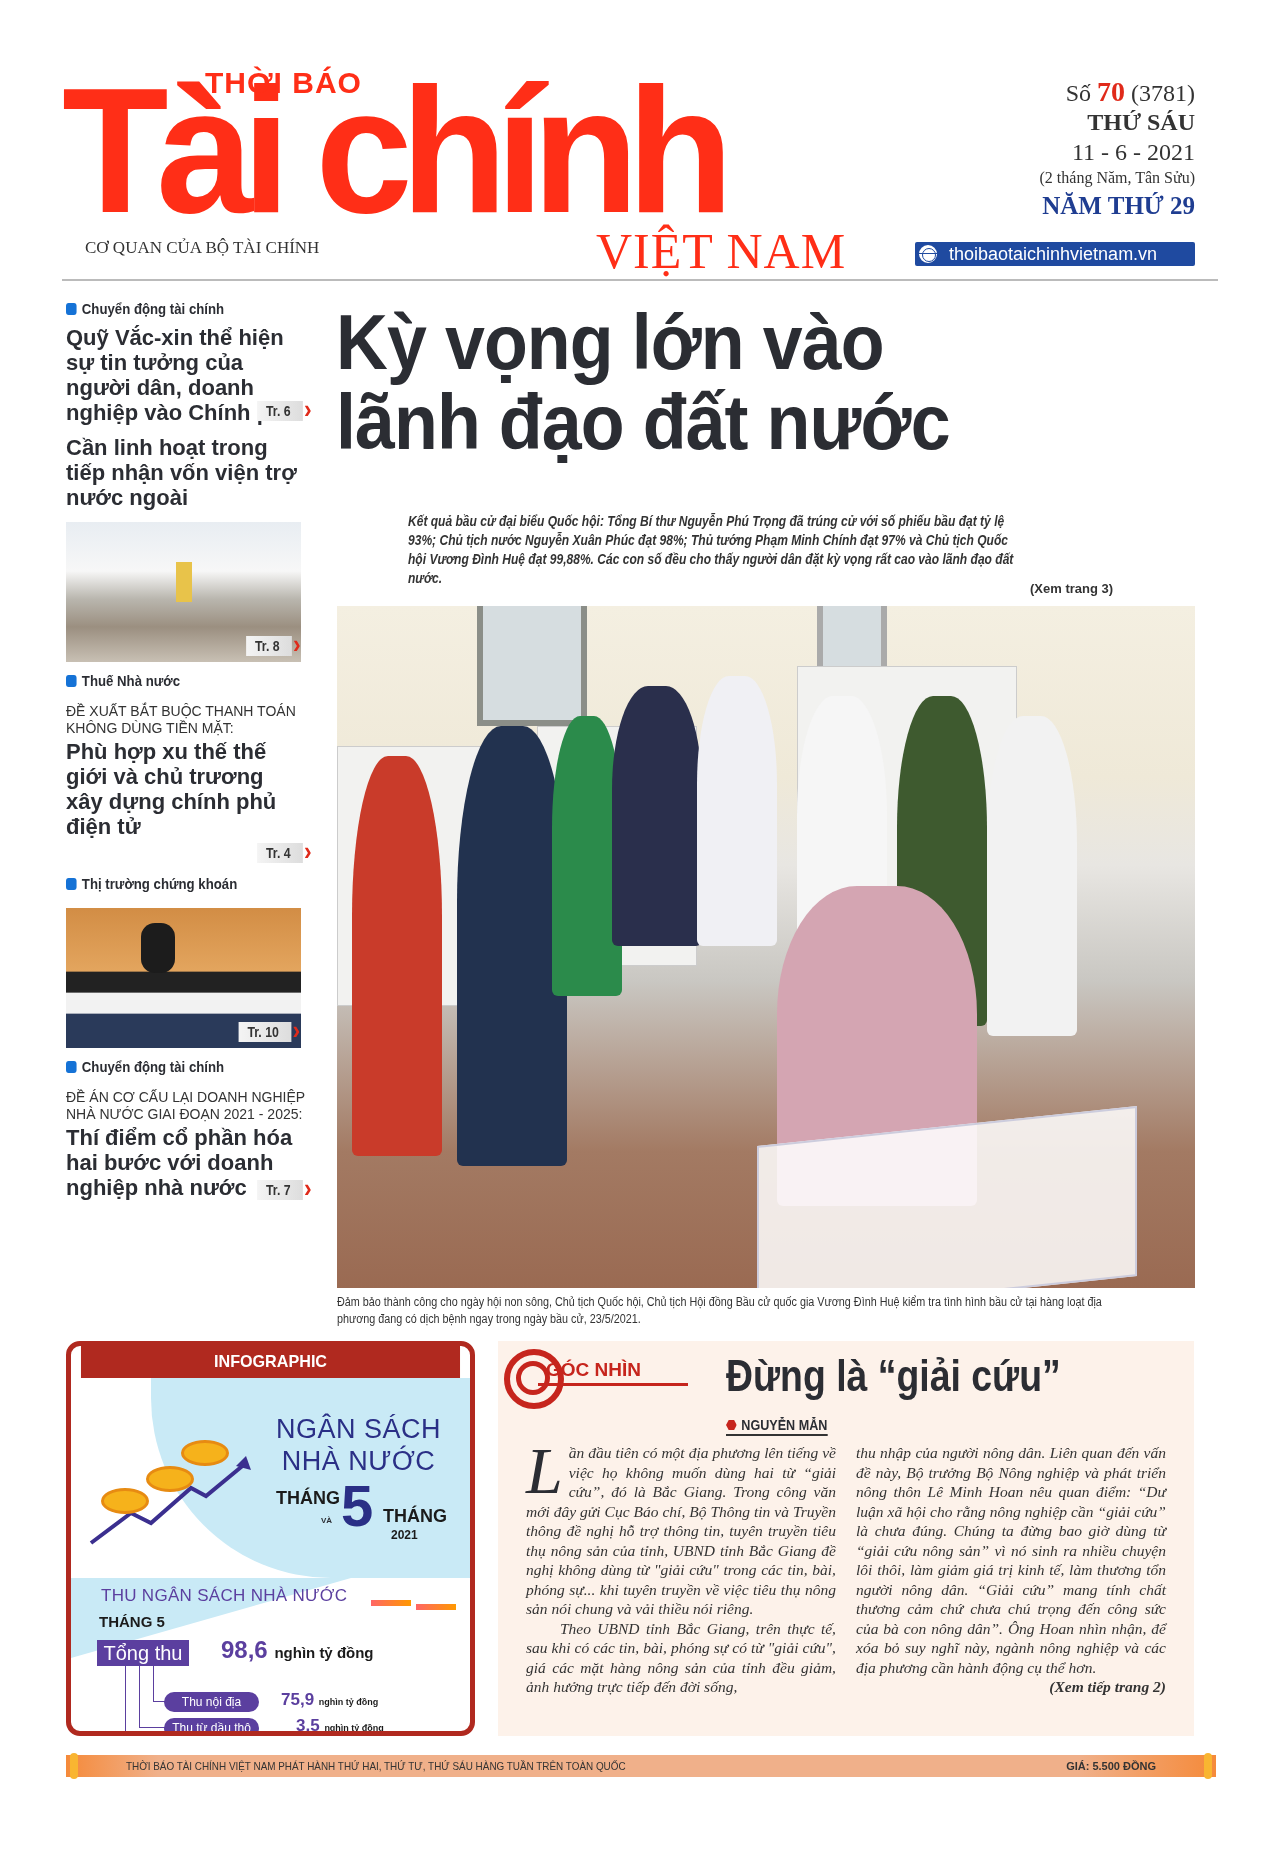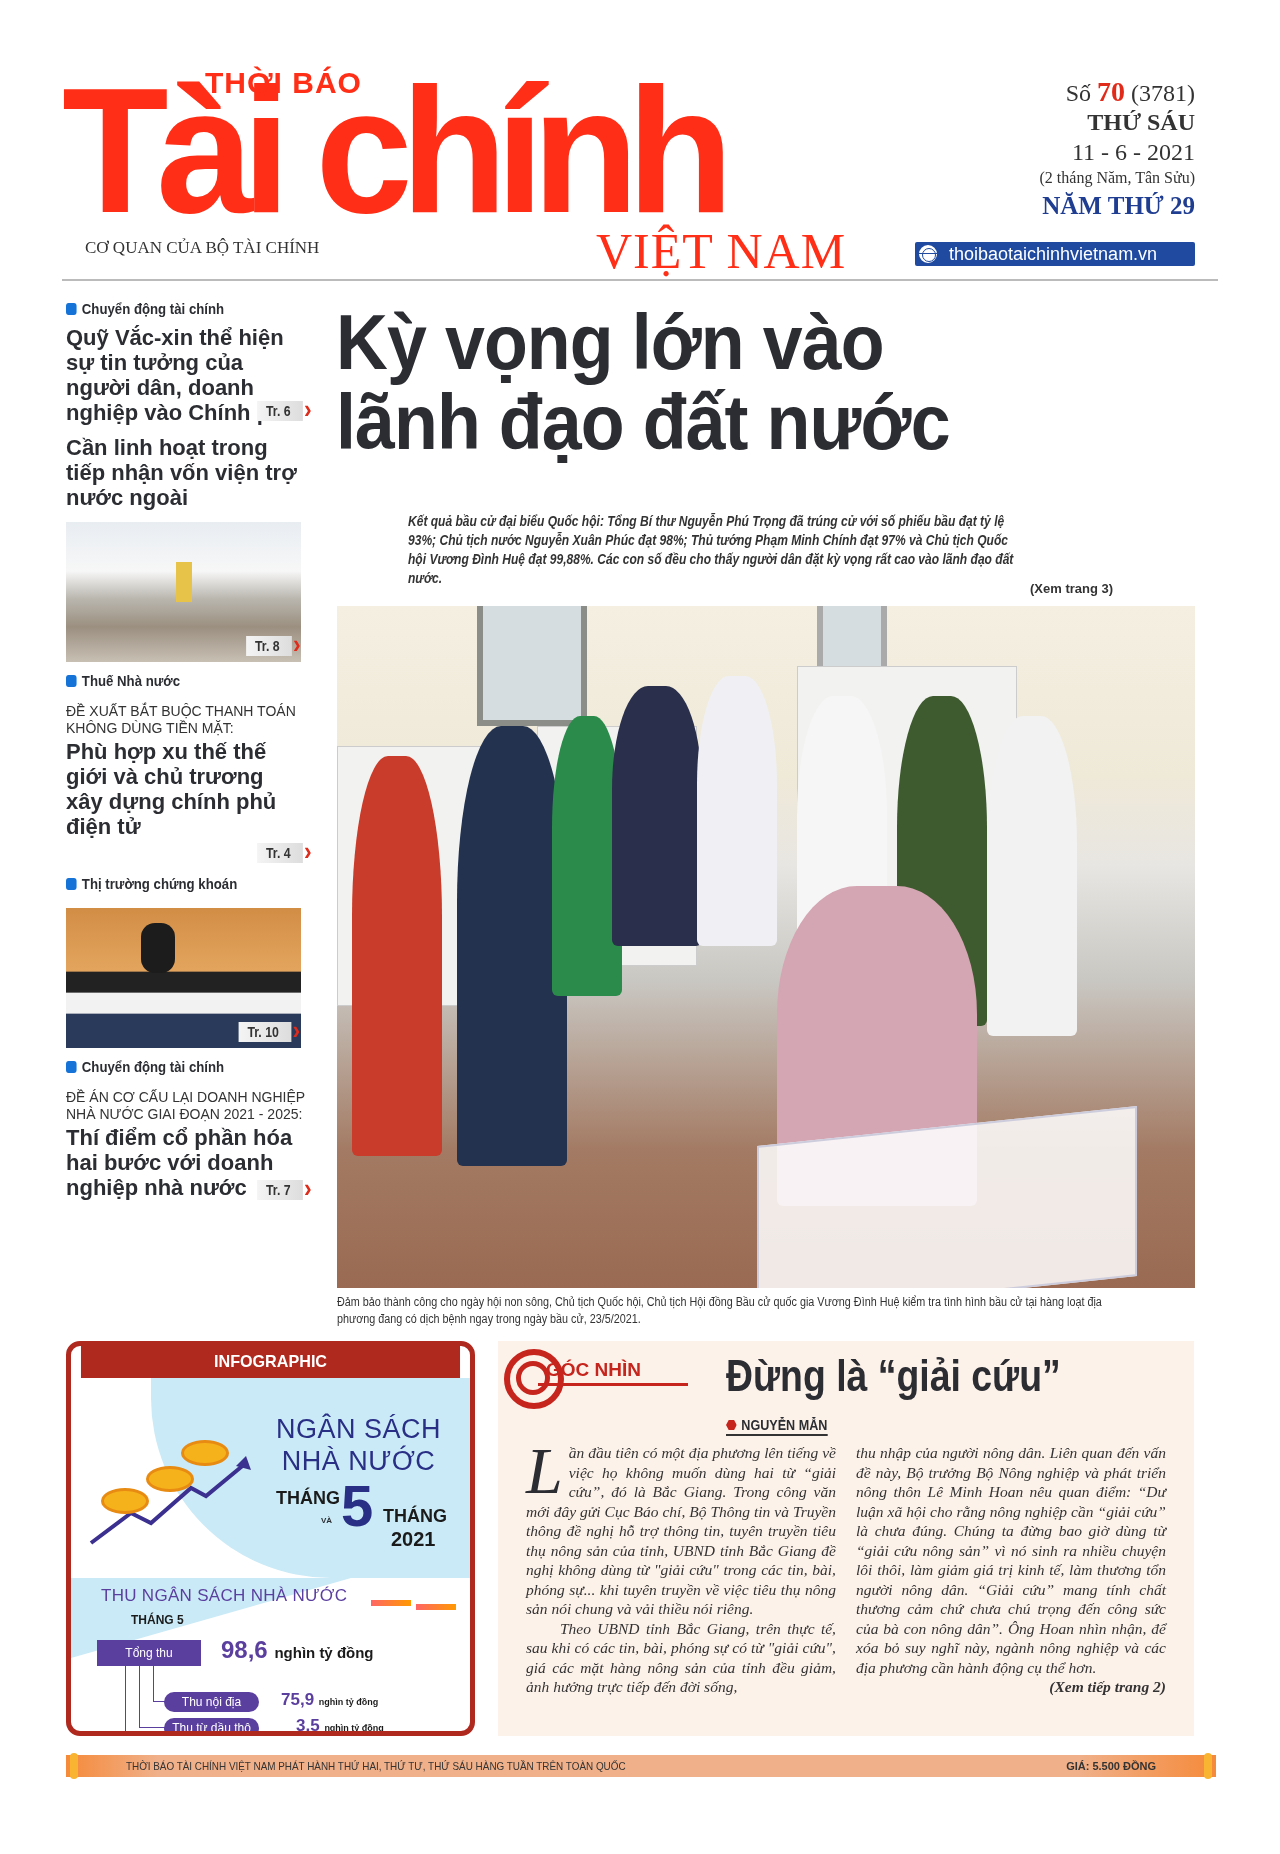--- a/index.html
+++ b/index.html
@@ -56,26 +56,26 @@
   .info { left: 66px; top: 1341px; width: 409px; height: 395px; border: 5px solid #b0291f; border-radius: 14px; overflow: hidden; background: #fff; }
   .info-head { height: 32px; background: #b0291f; color: #fff; font-weight: bold; font-size: 17px; text-align: center; line-height: 32px; transform: scaleX(0.95); }
   .info-body { position: relative; height: 358px; }
   .blob { position: absolute; left: 80px; top: 0; width: 330px; height: 200px; background: #c9eaf6; border-radius: 0 0 0 180px; }
   .blob2 { position: absolute; left: 0; top: 200px; width: 280px; height: 80px; background: #c9eaf6; clip-path: polygon(0 0,100% 0,0 100%); }
   .i-title { position: absolute; left: 205px; top: 35px; font-size: 27px; line-height: 32px; color: #2a2f86; text-align: center; letter-spacing: 0.5px; }
   .i-thang { position: absolute; left: 205px; top: 110px; font-weight: bold; font-size: 18px; color: #1b1b1b; }
   .i-va { position: absolute; left: 250px; top: 138px; font-size: 8px; font-weight: bold; }
   .i-five { position: absolute; left: 270px; top: 98px; font-size: 58px; font-weight: bold; color: #2a2f86; line-height: 60px; }
   .i-thang2 { position: absolute; left: 312px; top: 128px; font-size: 18px; font-weight: bold; color: #1b1b1b; }
-  .i-year { position: absolute; left: 320px; top: 150px; font-size: 20px; font-weight: bold; color: #1b1b1b; }
+  .i-year { position: absolute; left: 320px; top: 150px; font-size: 12px; font-weight: bold; color: #1b1b1b; }
   .coin { position: absolute; width: 48px; height: 26px; border-radius: 50%; background: #f6b21b; border: 3px solid #e78b12; }
   .arrow-line { position: absolute; left: 10px; top: 60px; width: 170px; height: 110px; }
   .i-sub { position: absolute; left: 30px; top: 208px; font-size: 17px; color: #5b3f9f; letter-spacing: 0.3px; }
-  .i-t5 { position: absolute; left: 60px; top: 235px; font-size: 12px; font-weight: bold; color: #1b1b1b; }
-  .i-total-box { position: absolute; left: 26px; top: 262px; width: 104px; height: 26px; background: #5b3f9f; color: #fff; font-size: 12px; text-align: center; line-height: 26px; }
+  .i-t5 { position: absolute; left: 28px; top: 235px; font-size: 15px; font-weight: bold; color: #1b1b1b; }
+  .i-total-box { position: absolute; left: 26px; top: 262px; width: 92px; height: 26px; background: #5b3f9f; color: #fff; font-size: 20px; text-align: center; line-height: 26px; }
   .i-total-val { position: absolute; left: 150px; top: 258px; font-size: 24px; color: #5b3f9f; font-weight: bold; }
   .i-total-val span { font-size: 15px; color: #1b1b1b; }
   .i-pill { position: absolute; left: 93px; width: 95px; height: 20px; border-radius: 10px; background: #5b3f9f; color: #fff; font-size: 12px; text-align: center; line-height: 20px; }
   .i-val { position: absolute; left: 210px; font-size: 17px; color: #5b3f9f; font-weight: bold; }
   .i-val span { font-size: 9px; color: #1b1b1b; }
   .tree { position: absolute; border-left: 1px solid #5b3f9f; border-bottom: 1px solid #5b3f9f; }
   .hbar { position: absolute; height: 6px; background: linear-gradient(90deg,#f66,#f90); }
 
   
   .goc { left: 498px; top: 1341px; width: 696px; height: 395px; background: #fdf2ea; }

